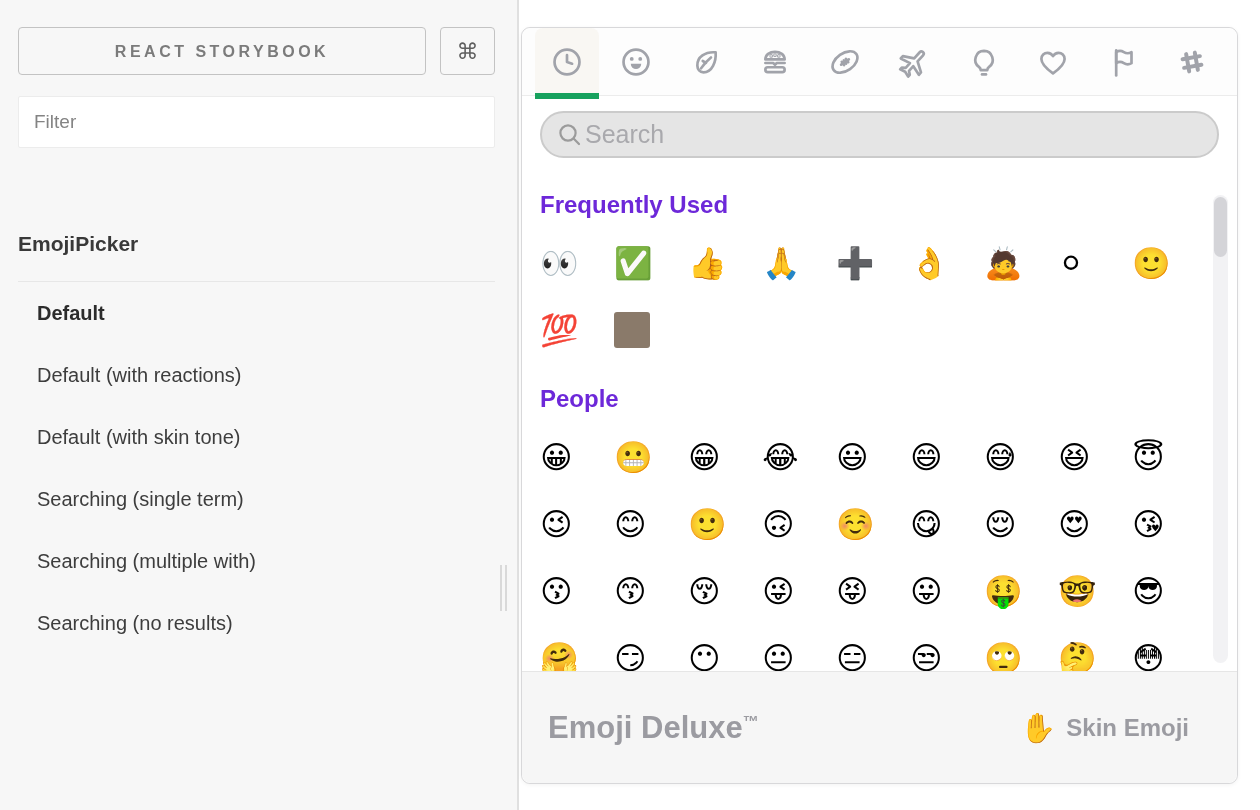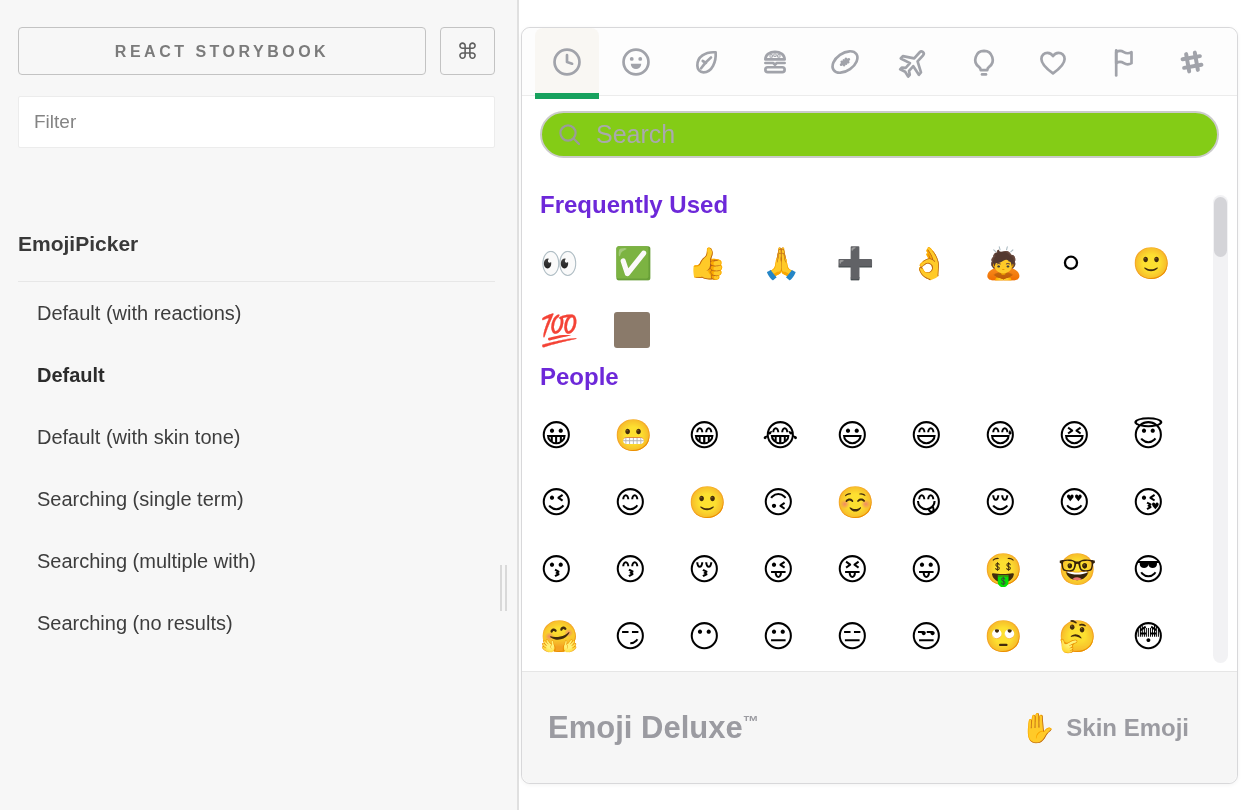--- a/index.html
+++ b/index.html
@@ -71,33 +71,33 @@
   .tab.active::after {
     content:""; position:absolute; left:0; right:0; bottom:-4px; height:6px;
     background:var(--accent-green, #17a15d); z-index:3;
   }
   .tab svg { display:block; }
 
   
   .search-row { padding:15px 18px 9px; flex:none; }
   .search-pill {
     height:47px; border:2px solid #cbcbcb; border-radius:24px;
-    display:flex; align-items:center; padding:0 15px; gap:11px; background:#84cc16;
+    display:flex; align-items:center; padding:0 15px; background:#e5e5e5;
   }
   .search-input {
     flex:1; border:none; outline:none; background:transparent;
     font-size:25px; color:#555; font-family:"Liberation Sans", sans-serif;
   }
   .search-input::placeholder { color:#a9a9ad; }
 
   
   .scroll-area { flex:1; overflow:hidden; position:relative; padding:0 18px; }
   .sec-heading { font-size:24px; font-weight:bold; color:#6d28d9; margin:0 0 10px 0; }
   .sec-heading.first { margin-top:24px; }
-  .sec-heading.second { }
+  .sec-heading.second { margin-top:22px; }
   .emoji-grid { display:grid; grid-template-columns:repeat(9,74px); }
   .emoji-cell {
     width:74px; height:67px; display:flex; align-items:center; cursor:pointer;
   }
   .emoji-cell .glyph {
     font-size:31px; line-height:36px;
     font-family:"DejaVu Sans", sans-serif;
   }
   .custom-avatar {
     width:36px; height:36px; border-radius:3px;
@@ -134,22 +134,22 @@
 
   <aside class="sidebar">
     <div class="brand-row">
       <button class="brand-btn">REACT STORYBOOK</button>
       <button class="cmd-btn">⌘</button>
     </div>
     <input class="filter-input" placeholder="Filter" style="">
     <h2 class="kit-title">EmojiPicker</h2>
     <hr class="kit-divider">
     <div class="story-list" id="story-list">
+        <div class="story-item selected">Default</div>
         <div class="story-item">Default (with reactions)</div>
-        <div class="story-item selected">Default</div>
         <div class="story-item">Default (with skin tone)</div>
         <div class="story-item">Searching (single term)</div>
         <div class="story-item">Searching (multiple with)</div>
         <div class="story-item">Searching (no results)</div>
       </div>
     <div class="drag-handle">
         <i></i>
         <i></i>
       </div>
   </aside>

